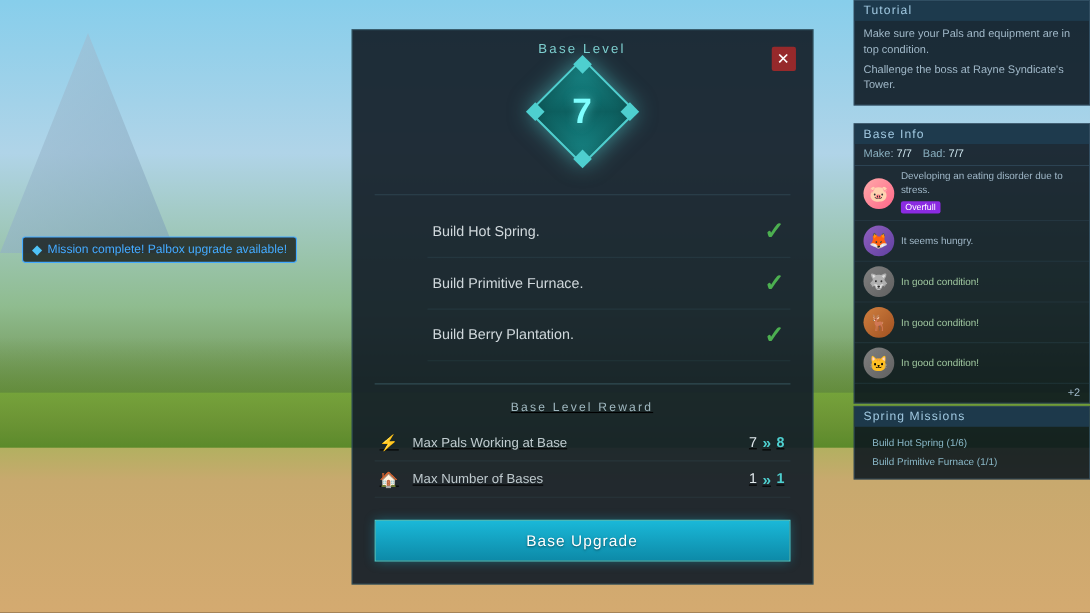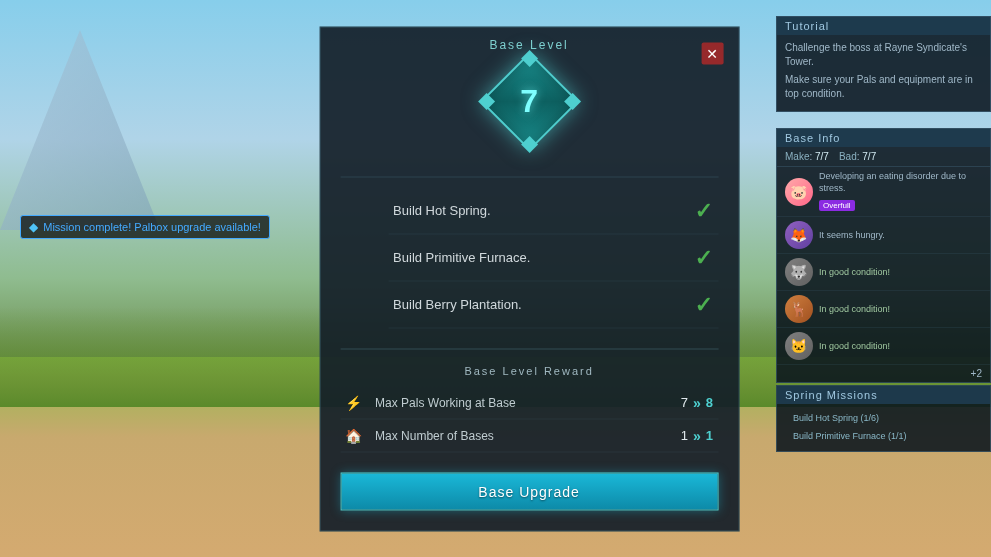--- a/index.html
+++ b/index.html
@@ -171,20 +171,21 @@
     }
     .mission-check {
       color: #4caf50;
       font-size: 22px;
       font-weight: bold;
     }
 
     
     .reward-section {
       margin-top: 20px;
+      text-decoration: underline;
     }
     .reward-title {
       text-align: center;
       color: #a0b8c0;
       font-size: 11px;
       letter-spacing: 2px;
       margin-bottom: 10px;
       border-top: 1px solid rgba(100,160,180,0.3);
       padding-top: 15px;
     }
@@ -235,21 +236,21 @@
       cursor: pointer;
       font-weight: normal;
       text-shadow: 0 1px 2px rgba(0,0,0,0.5);
       box-shadow: 0 0 10px rgba(30, 180, 210, 0.4);
     }
 
     
     .right-panel {
       position: absolute;
       right: 0;
-      top: 16px;
+      top: 0;
       width: 215px;
       height: 417px;
       z-index: 15;
       border-radius: 24px;
     }
 
     .tutorial-panel {
       background: rgba(10, 20, 30, 0.88);
       border: 1px solid rgba(100, 160, 200, 0.3);
       margin-bottom: 2px;
@@ -435,22 +436,22 @@
     <span>Base Upgrade</span>
   </button>
 
 </div>
 
 <div class="right-panel">
 
   <div class="tutorial-panel">
     <div class="panel-title-bar">Tutorial</div>
     <div class="panel-content">
+      <div class="tutorial-text">Make sure your Pals and equipment are in top condition.</div>
       <div class="tutorial-text">Challenge the boss at Rayne Syndicate's Tower.</div>
-      <div class="tutorial-text">Make sure your Pals and equipment are in top condition.</div>
     </div>
   </div>
 
   <div class="base-info-panel">
     <div class="panel-title-bar">Base Info</div>
     <div class="base-stats-row">
       <span>
         <span class="stat-label">Make</span>:
         <span class="stat-value">
           <span>7</span>/<span>7</span>

